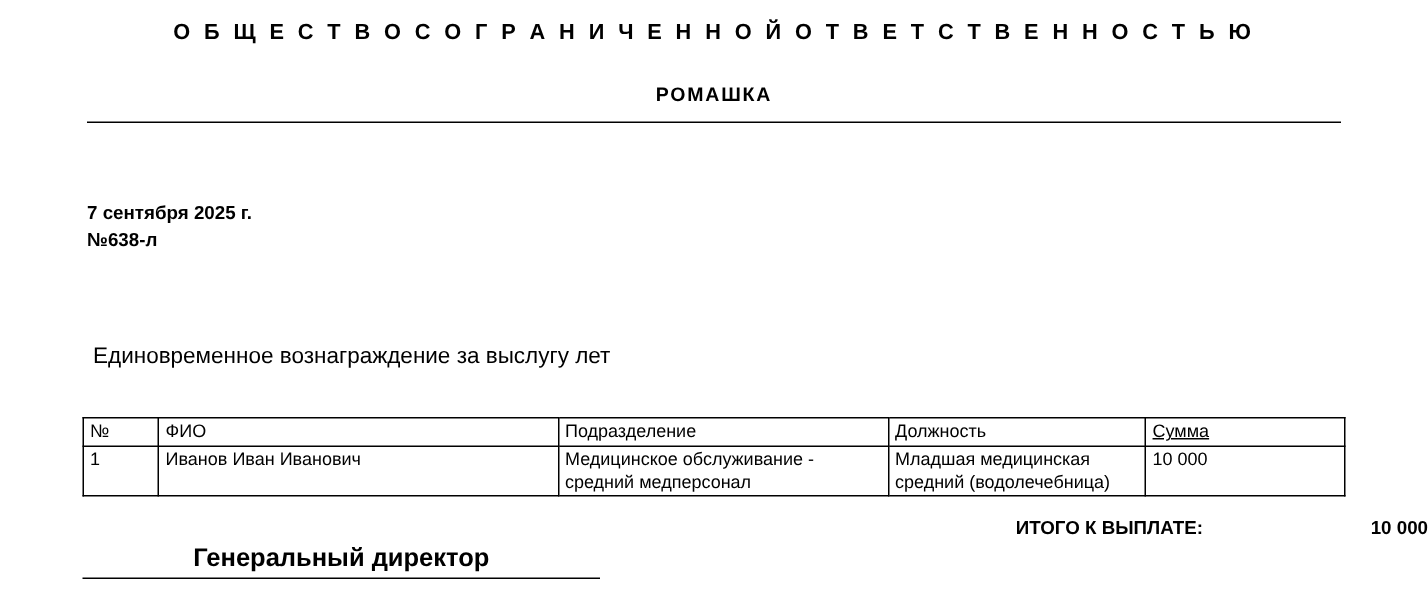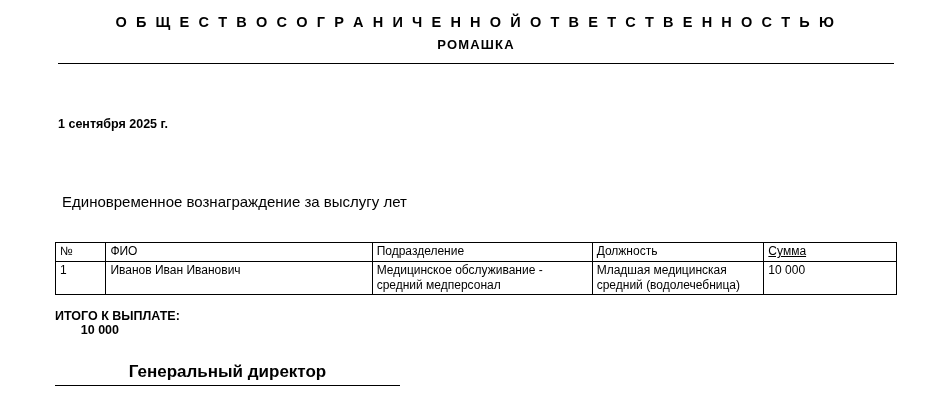--- a/index.html
+++ b/index.html
@@ -31,21 +31,21 @@
   .org-line1 {
     font-size: 14.5px;
     font-weight: bold;
     letter-spacing: 2.6px;
     white-space: nowrap;
   }
   .org-line2 {
     font-size: 13px;
     font-weight: bold;
     letter-spacing: 1.2px;
-    margin-top: 7px;
+    margin-top: 25px;
   }
   .header-rule {
     margin: 11px 58px 0 58px;
     border-top: 1px solid #000;
   }
 
   
   .doc-meta {
     margin: 51px 0 0 58px;
     font-size: 12.5px;
@@ -93,21 +93,20 @@
 
   
   .total-row {
     margin: 14px 0 0 0;
     width: 897px;
     display: flex;
     justify-content: flex-end;
     align-items: baseline;
     font-size: 12.5px;
     font-weight: bold;
-    flex-direction: column;
   }
   .total-label { margin-right: 86px; }
   .total-value { min-width: 64px; text-align: right; }
 
   
   .signatures {
     position: absolute;
     left: 55px;
     top: 362px;
     width: 842px;
@@ -138,21 +137,22 @@
 
 <div class="page">
 
   <div class="org-header">
     <div class="org-line1">О Б Щ Е С Т В О   С   О Г Р А Н И Ч Е Н Н О Й   О Т В Е Т С Т В Е Н Н О С Т Ь Ю</div>
     <div class="org-line2">РОМАШКА</div>
   </div>
   <div class="header-rule"></div>
 
   <div class="doc-meta">
-    <div>1 сентября 2025 г.</div>
+    <div>7 сентября 2025 г.</div>
+    <div>№638-л</div>
   </div>
 
   <div class="doc-title">Единовременное вознаграждение за выслугу лет</div>
 
   <div class="table-wrap">
     <table class="paytable">
       <thead>
         <tr>
           <td class="col-num">№</td>
           <td class="col-fio">ФИО</td>

